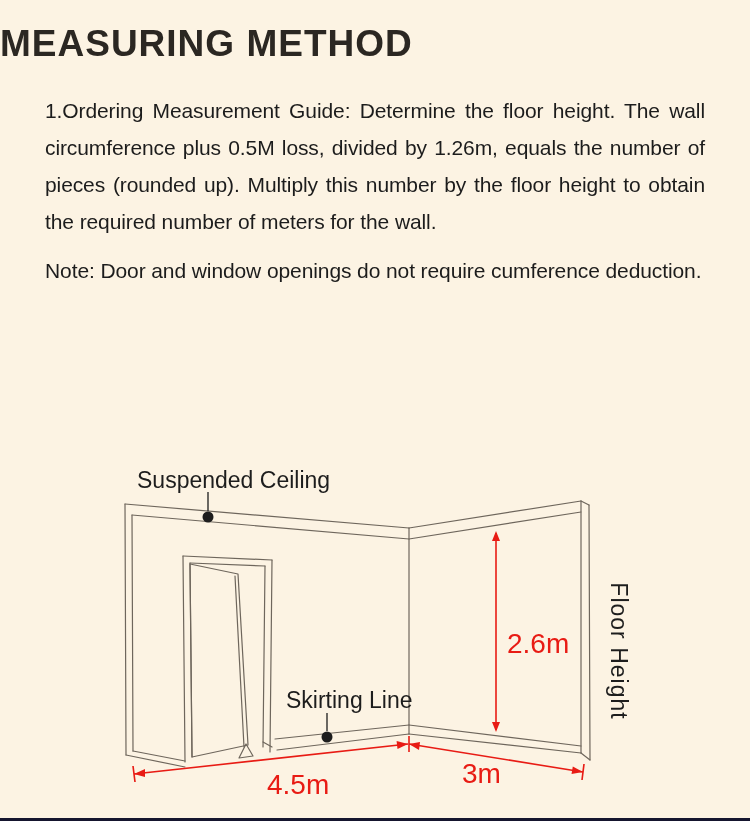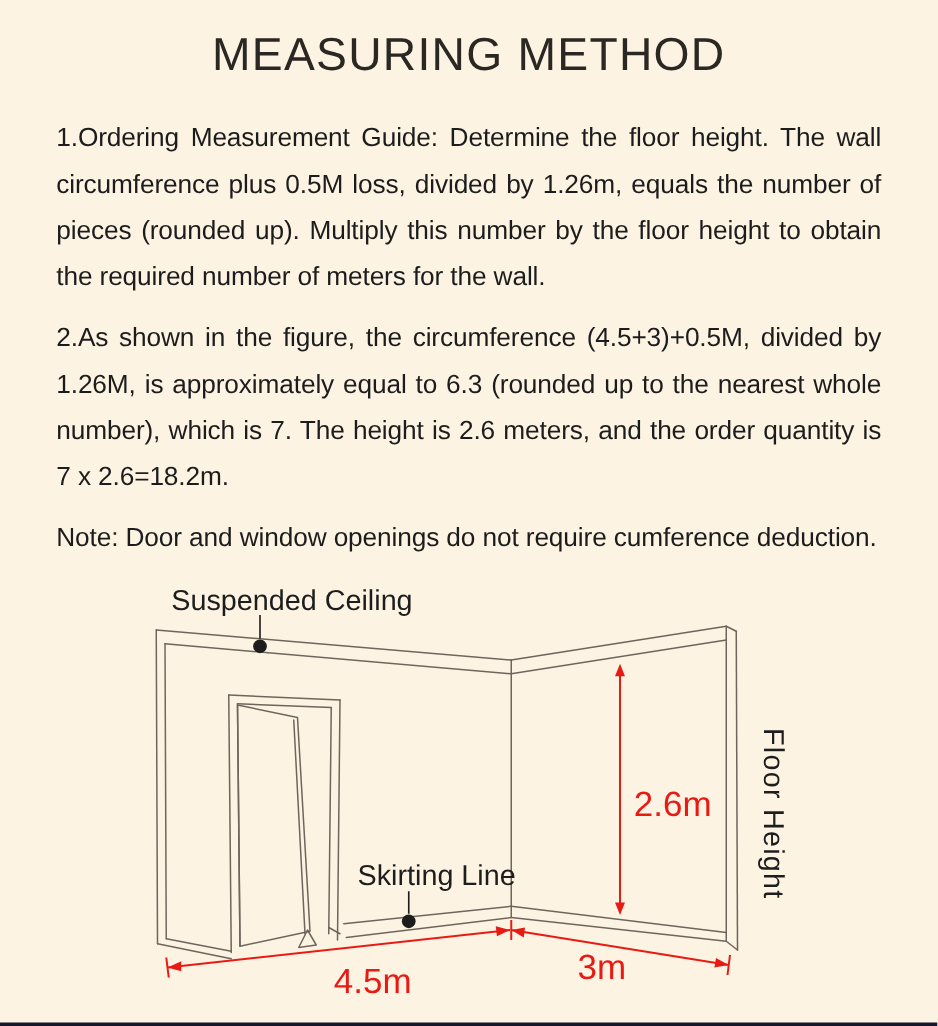--- a/index.html
+++ b/index.html
@@ -5,23 +5,23 @@
   * { margin: 0; padding: 0; box-sizing: border-box; }
   html, body { background: #fcf3e3; }
   body {
     width: 750px; height: 821px;
     position: relative;
     overflow: hidden;
     font-family: "Liberation Sans", sans-serif;
   }
   .page-title {
     padding-top: 23px;
-    text-align: center;
+    text-align: left;
     font-size: 37px;
-    font-weight: 400;
+    font-weight: 700;
     letter-spacing: 1px;
     color: #2b2722;
   }
   .instructions {
     position: absolute;
     top: 80px; left: 33px;
     width: 684px;
     font-size: 21px;
     line-height: 37px;
     letter-spacing: -0.1px;
@@ -55,21 +55,20 @@
 </style>
 </head>
 <body>
 
 <div>
 
   <h1 class="page-title">MEASURING METHOD</h1>
 
   <div class="instructions">
     <p>1.Ordering Measurement Guide: Determine the floor height. The wall cir­cumference plus 0.5M loss, divided by 1.26m, equals the number of pieces (rounded up). Multiply this number by the floor height to obtain the required number of meters for the wall.</p>
-    <p>2.As shown in the figure, the circumference (4.5+3)+0.5M, divided by 1.26M, is approximately equal to 6.3 (rounded up to the nearest whole number), which is 7. The height is 2.6 meters, and the order quantity is 7 x 2.6=18.2m.</p>
     <p>Note: Door and window openings do not require cumference deduction.</p>
   </div>
 
   <div class="diagram-wrap">
     <svg width="750" height="388" viewBox="0 0 750 388">
 
       <g>
         <path class="wall-line" d="M125,74 L409,98"></path>
         <path class="wall-line" d="M132,85 L409,109"></path>
         <path class="wall-line" d="M125,74 L126,325"></path>

